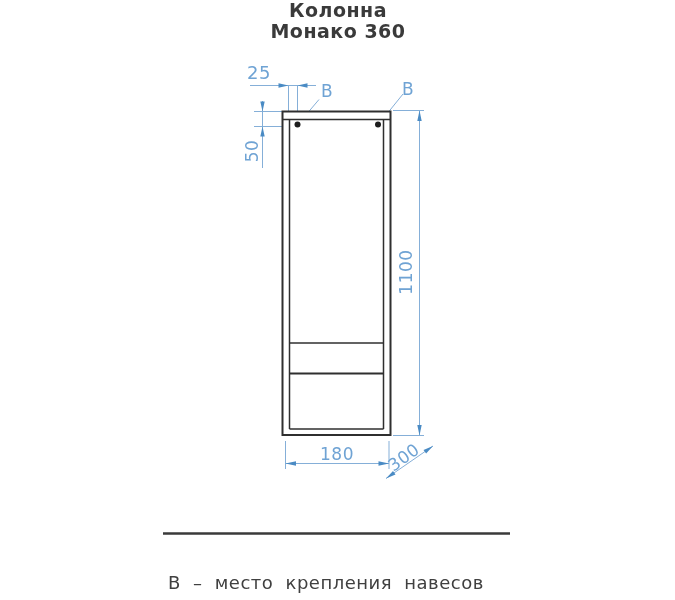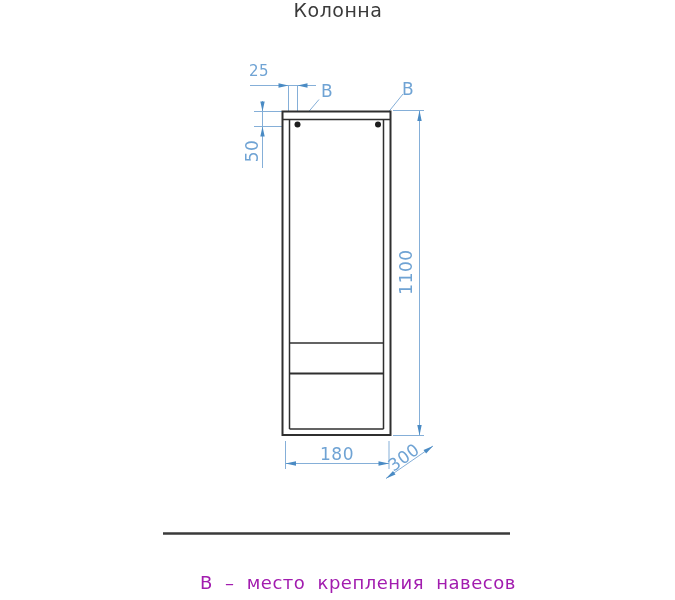--- a/index.html
+++ b/index.html
@@ -2,48 +2,49 @@
 <html><head>
 <meta charset="utf-8">
 <style>
   html,body{margin:0;padding:0;background:#ffffff;}
   .canvas{
     position:relative;width:675px;height:600px;background:#ffffff;overflow:hidden;
     font-family:"DejaVu Sans","Liberation Sans",sans-serif;
   }
   .title{
     position:absolute;left:238px;top:0px;width:200px;text-align:center;
-    color:#3a3a3a;font-size:19px;line-height:21px;letter-spacing:0.5px;
+    color:#3a3a3a;font-size:19px;line-height:21px;letter-spacing:0.5px;font-weight:bold;
   }
   .lbl{
     position:absolute;color:#6fa3d4;font-size:17px;letter-spacing:0.5px;
     white-space:nowrap;text-align:center;
   }
   .lbl.rot90{transform:rotate(-90deg);transform-origin:center center;}
   .lbl.rot36{transform:rotate(-36deg);transform-origin:center center;}
-  .lbl-25{left:242px;top:62px;width:34px;font-size:15px;}
+  .lbl-25{left:242px;top:62px;width:34px;font-size:18px;}
   .lbl-50{left:232px;top:142px;width:40px;height:18px;line-height:18px;}
   .lbl-b-left{left:316px;top:81px;width:22px;}
   .lbl-b-right{left:397px;top:79px;width:22px;}
   .lbl-1100{left:376px;top:263px;width:60px;height:18px;line-height:18px;}
   .lbl-360{left:317px;top:444px;width:40px;}
   .lbl-300{left:384px;top:449px;width:40px;height:17px;line-height:17px;}
   .note{
-    position:absolute;left:168px;top:572px;color:#a21caf;font-size:18px;
-    letter-spacing:0.5px;word-spacing:6px;white-space:nowrap;margin-left:32px;
+    position:absolute;left:168px;top:572px;color:#404040;font-size:18px;
+    letter-spacing:0.5px;word-spacing:6px;white-space:nowrap;
   }
   svg{position:absolute;left:0;top:0;}
 </style>
 </head>
 <body>
 
 <div class="canvas">
 
   <div class="title">
     <div>Колонна</div>
+    <div>Монако 360</div>
   </div>
 
   <svg width="675" height="600" viewBox="0 0 675 600">
 
     <g stroke="#85afd8" stroke-width="1" fill="none">
 
       <line x1="250" y1="85.5" x2="316" y2="85.5"></line>
       <line x1="288.5" y1="85.5" x2="288.5" y2="117"></line>
       <line x1="297.5" y1="85.5" x2="297.5" y2="119"></line>
 

